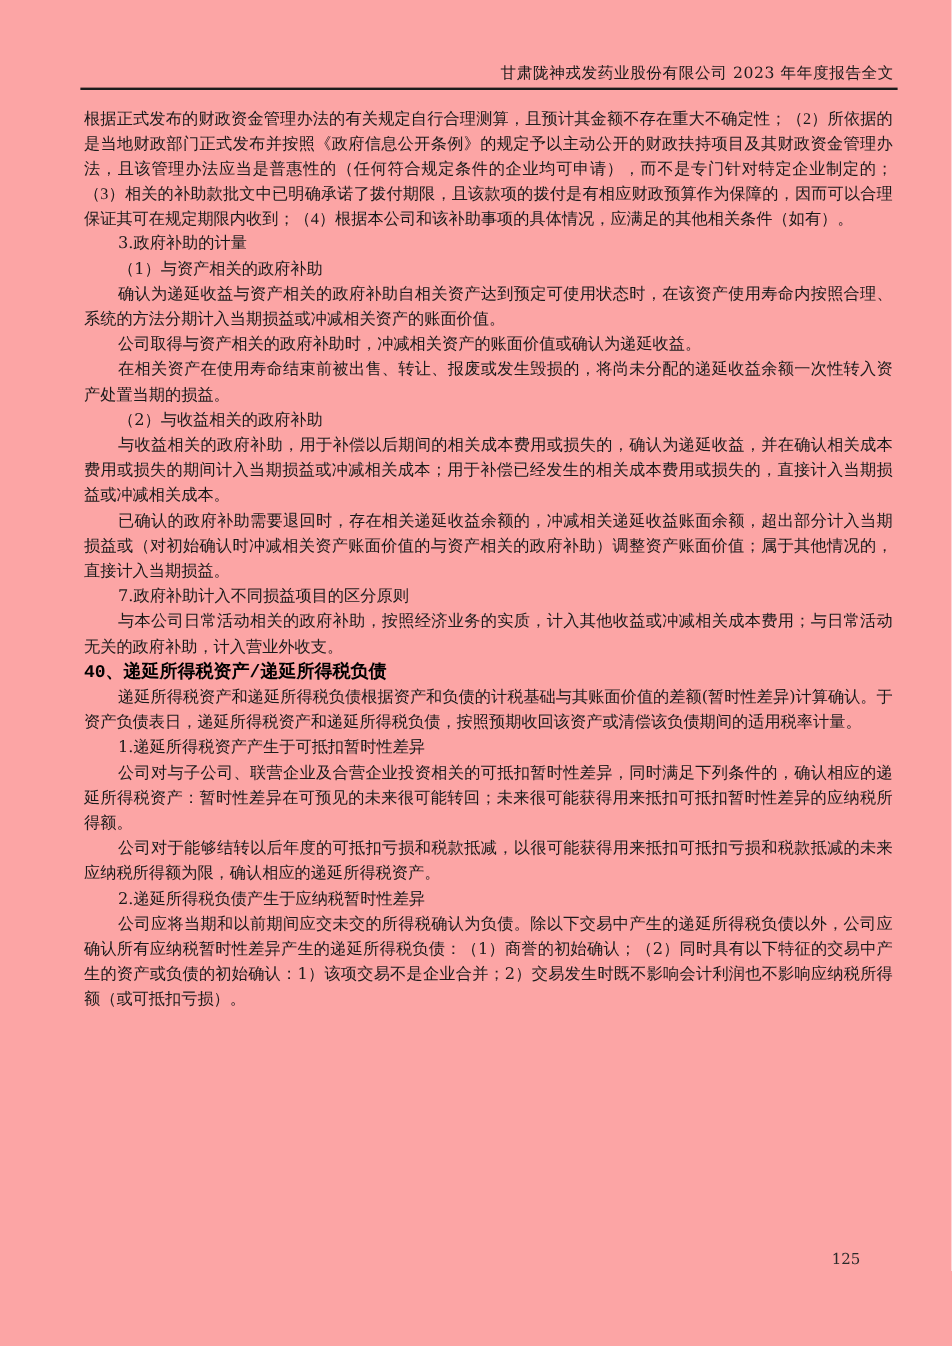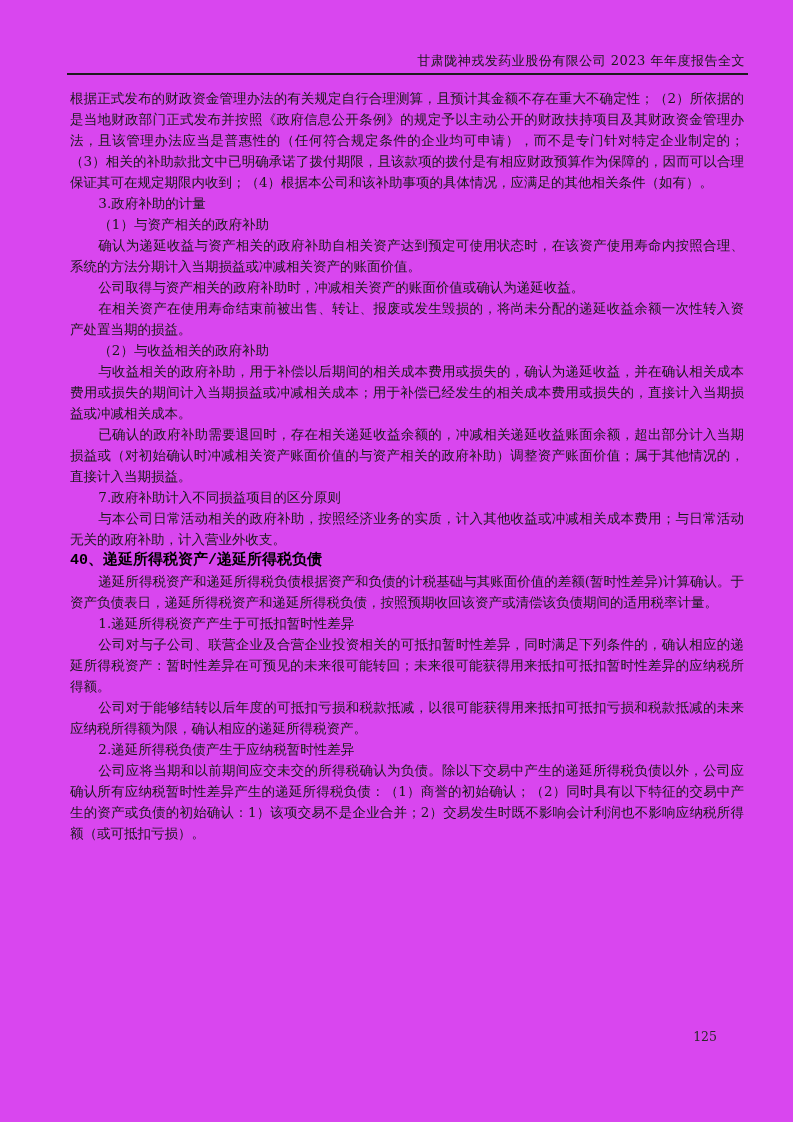--- a/index.html
+++ b/index.html
@@ -1,20 +1,20 @@
 <!DOCTYPE html>
 <html><head>
 <meta charset="utf-8">
 <style>
   html, body { margin: 0; padding: 0; background: #ffffff; }
   .page {
     position: relative;
     width: 793px;
     height: 1122px;
-    background: #d946ef;
+    background: #fca5a5;
     font-family: "DejaVu Serif", "Liberation Serif", serif;
     color: #1a1a1a;
     overflow: hidden;
   }
   .header-title {
     position: absolute;
     top: 52px;
     right: 48px;
     font-size: 13px;
     letter-spacing: 0.5px;
@@ -34,33 +34,33 @@
     top: 88px;
     left: 70px;
     width: 674px;
     font-size: 13.5px;
     line-height: 21px;
     text-align: justify;
     text-justify: inter-ideograph;
   }
   .content p { margin: 0; padding: 0; }
   .indent { text-indent: 2.1em; }
-  .flush { text-indent: 0; }
+  .flush { text-indent: 0; font-family: Liberation Serif, serif; }
   .section-heading {
     font-family: Liberation Mono, monospace;
     font-weight: 700;
     font-size: 15px;
     color: #000000;
     margin: 20px 0 13px 0;
     text-indent: 0;
     text-align: left;
   }
   .page-number {
     position: absolute;
-    bottom: 78px;
+    bottom: 66px;
     right: 76px;
     font-size: 12.5px;
     color: #2a2a2a;
   }
 </style>
 </head>
 <body>
 
 <div class="page">
 

